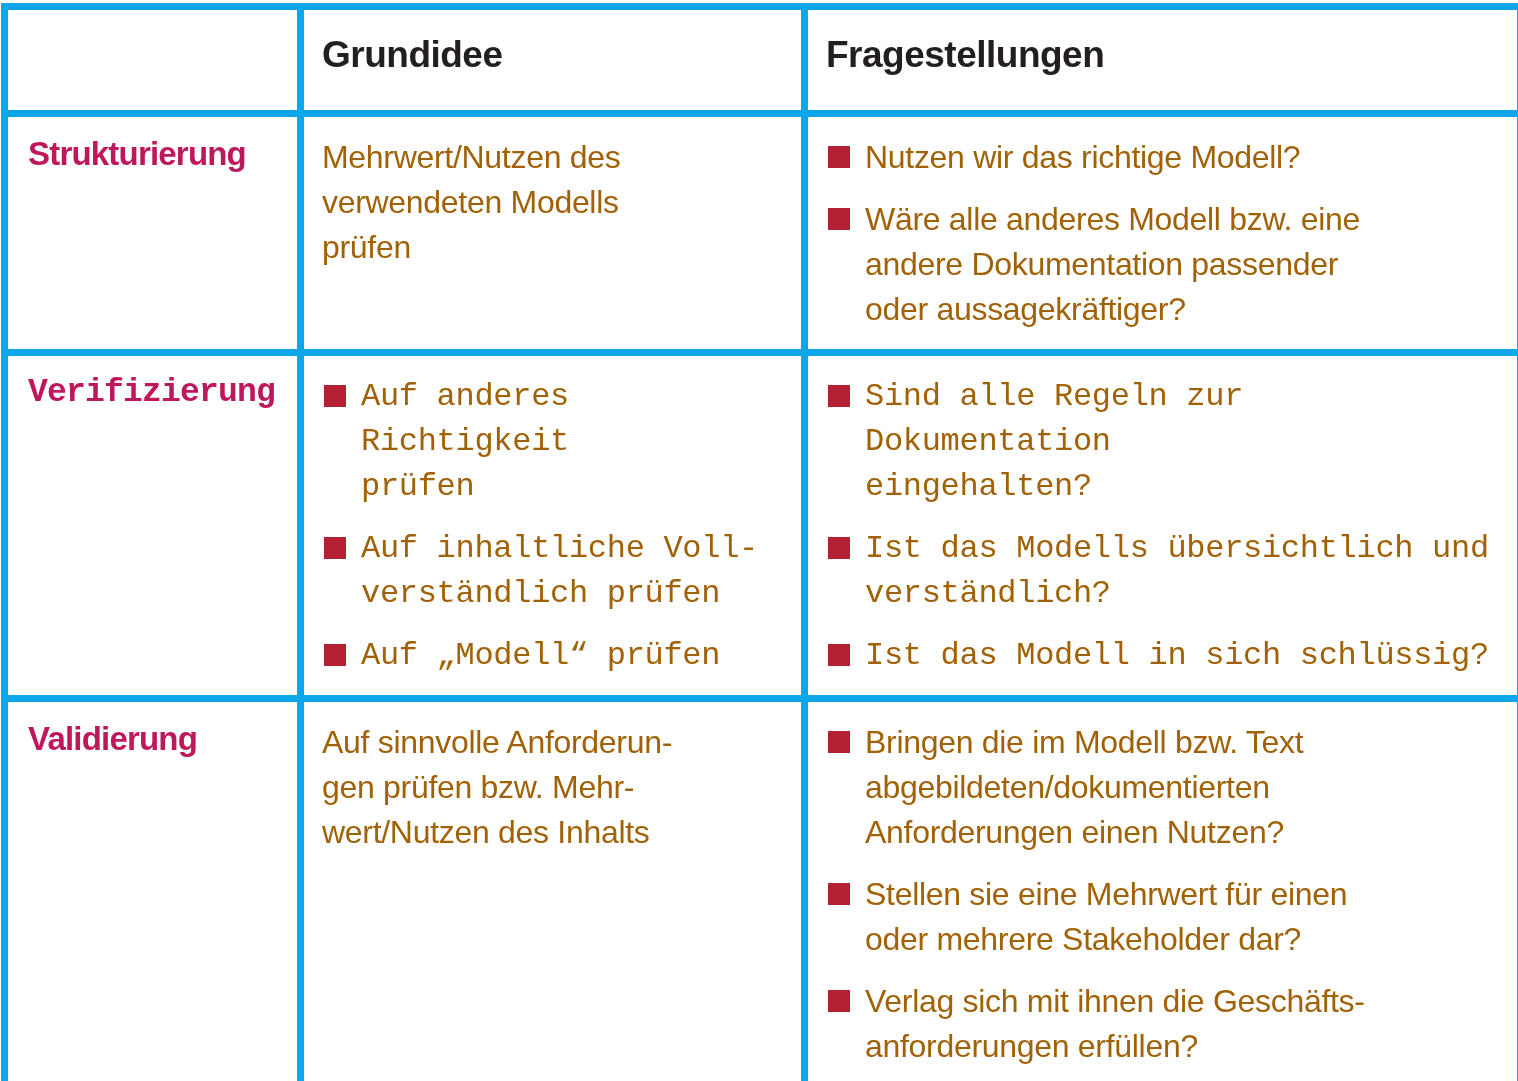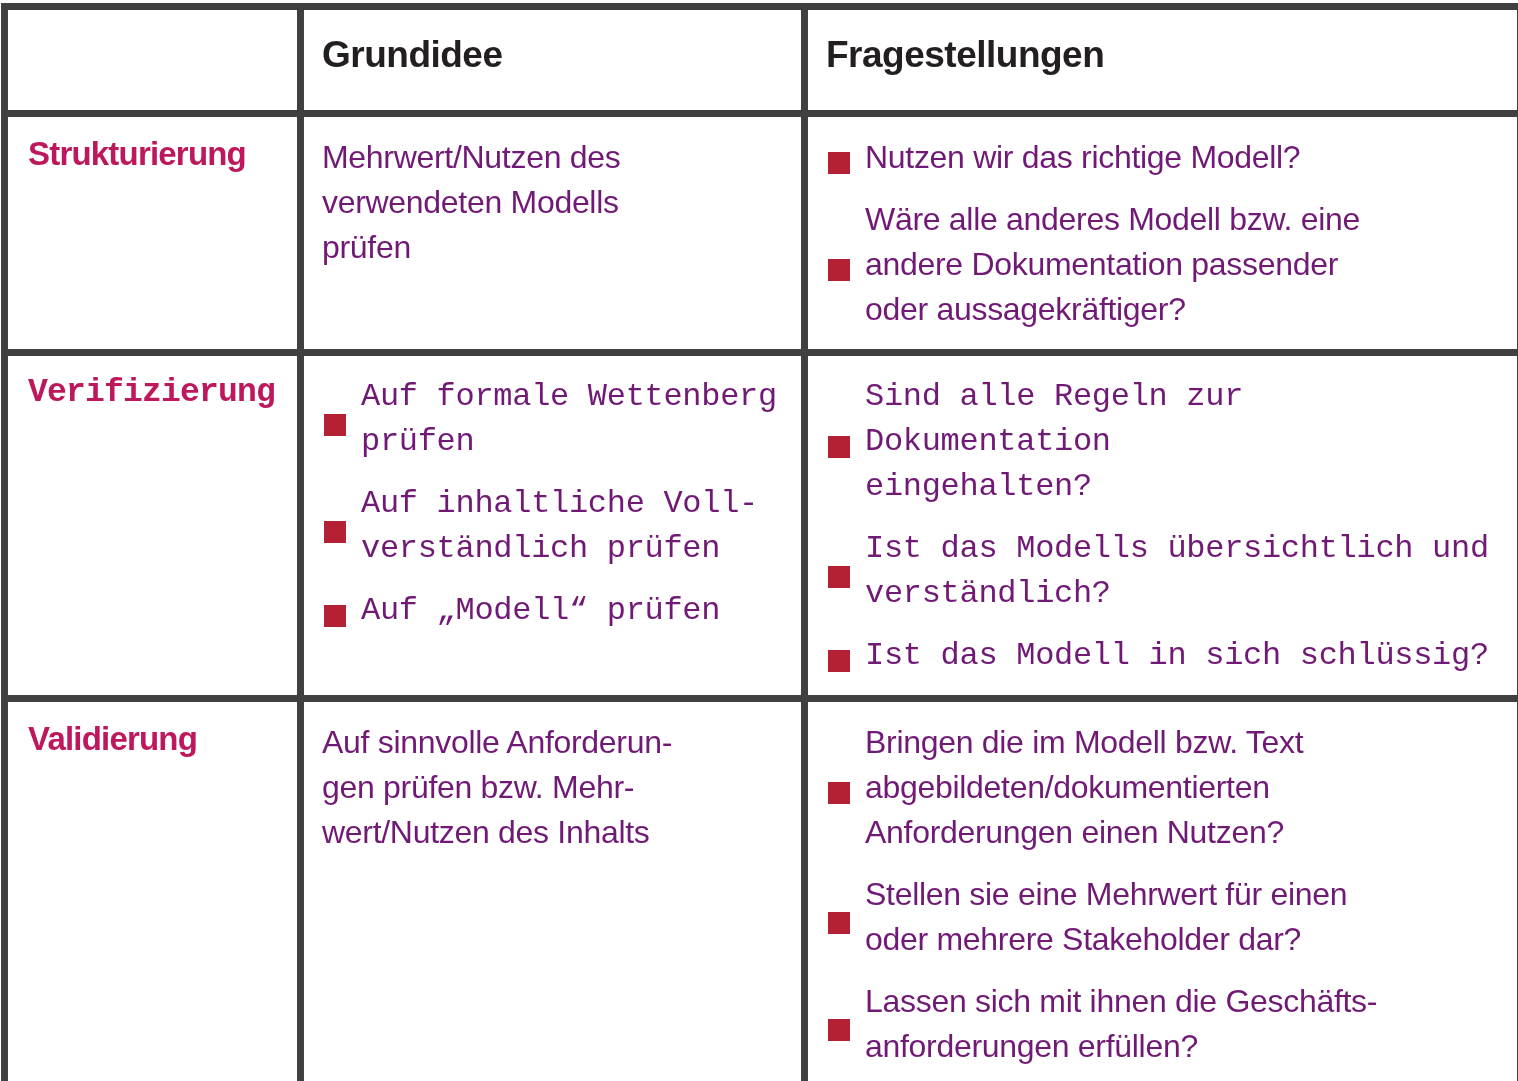--- a/index.html
+++ b/index.html
@@ -13,21 +13,21 @@
   table.review {
     border-collapse: collapse;
     table-layout: fixed;
     width: 1516px;
     margin: 3px 0 0 1px;
   }
   col.c1 { width: 296px; }
   col.c2 { width: 504px; }
   col.c3 { width: 716px; }
   td {
-    border: 7px solid #404040;
+    border: 7px solid #0ea5e9;
     vertical-align: top;
     background: #ffffff;
   }
   tr.hdr td { height: 107px; }
   tr.r1 td { height: 227px; }
   tr.r2 td { height: 291px; font-family: Liberation Mono, monospace; }
   tr.r3 td { height: 397px; }
   .head {
     font-size: 37px;
     font-weight: bold;
@@ -41,26 +41,26 @@
     letter-spacing: -0.8px;
     color: #be185d;
     padding: 18px 6px 0 20px;
     white-space: nowrap;
   }
   .cellpad { padding: 18px 14px 0 18px; }
   .pre { white-space: pre-line; }
   .body-text {
     font-size: 32px;
     line-height: 45px;
-    color: #701a75;
+    color: #a16207;
     letter-spacing: -0.3px;
   }
   .item {
     display: flex;
-    align-items: center;
+    align-items: flex-start;
     margin-bottom: 17px;
   }
   .bullet {
     flex: 0 0 auto;
     width: 22px; height: 22px;
     background: #b42134;
     margin: 11px 15px 0 2px;
   }
   .footer {
     font-size: 22px;
@@ -110,21 +110,21 @@
       </div>
     </td>
   </tr>
 
   <tr class="r2">
     <td class="rowlabel">Verifizierung</td>
     <td>
       <div class="cellpad">
         <div class="item">
           <span class="bullet"></span>
-          <div class="body-text pre">Auf formale Wettenberg
+          <div class="body-text pre">Auf anderes Richtigkeit
 prüfen</div>
         </div>
         <div class="item">
           <span class="bullet"></span>
           <div class="body-text pre">Auf inhaltliche Voll-
 verständlich prüfen</div>
         </div>
         <div class="item">
           <span class="bullet"></span>
           <div class="body-text pre">Auf „Modell“ prüfen</div>
@@ -168,21 +168,21 @@
 abgebildeten/dokumentierten
 Anforderungen einen Nutzen?</div>
         </div>
         <div class="item">
           <span class="bullet"></span>
           <div class="body-text pre">Stellen sie eine Mehrwert für einen
 oder mehrere Stakeholder dar?</div>
         </div>
         <div class="item">
           <span class="bullet"></span>
-          <div class="body-text pre">Lassen sich mit ihnen die Geschäfts-
+          <div class="body-text pre">Verlag sich mit ihnen die Geschäfts-
 anforderungen erfüllen?</div>
         </div>
       </div>
     </td>
   </tr>
 </tbody>
   </table>
 
 <div class="footer">© Verlag Dr. Götz Schmidt, Wettenberg</div>
 

